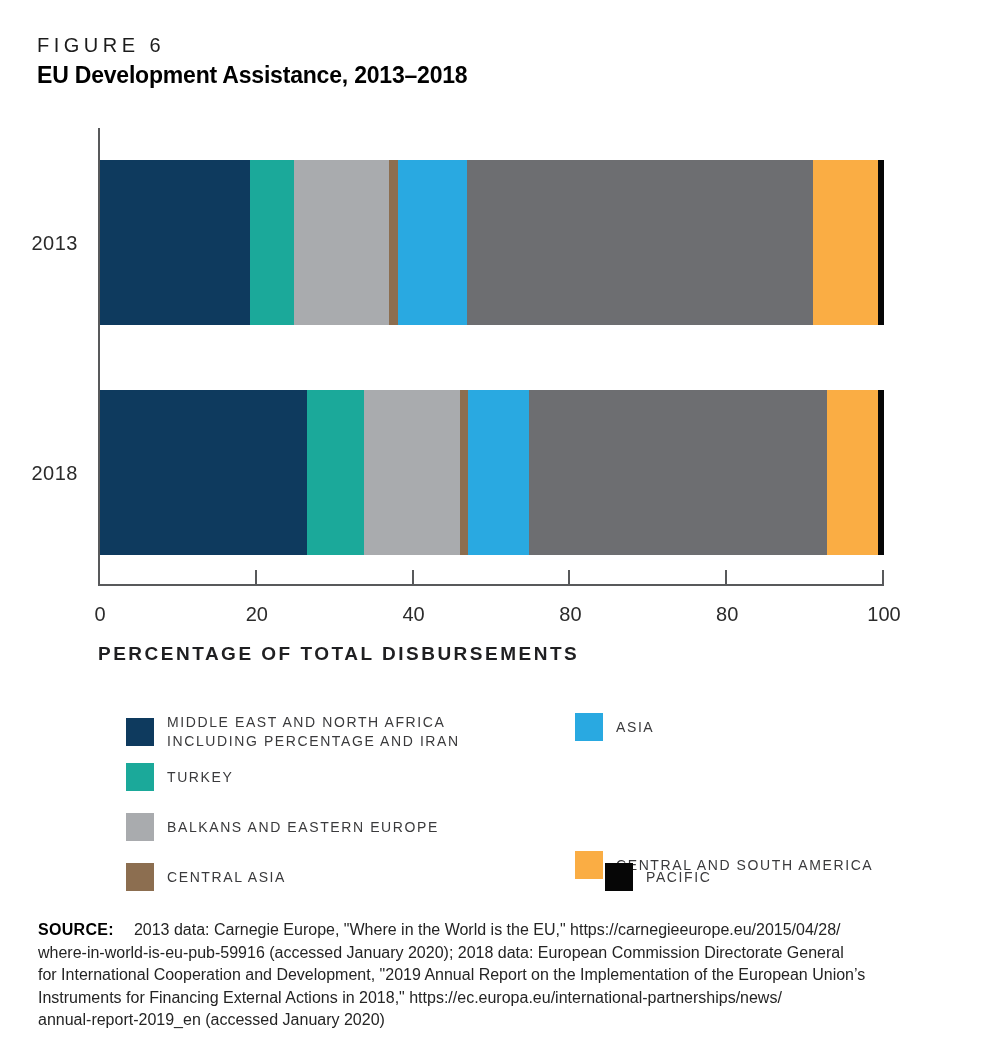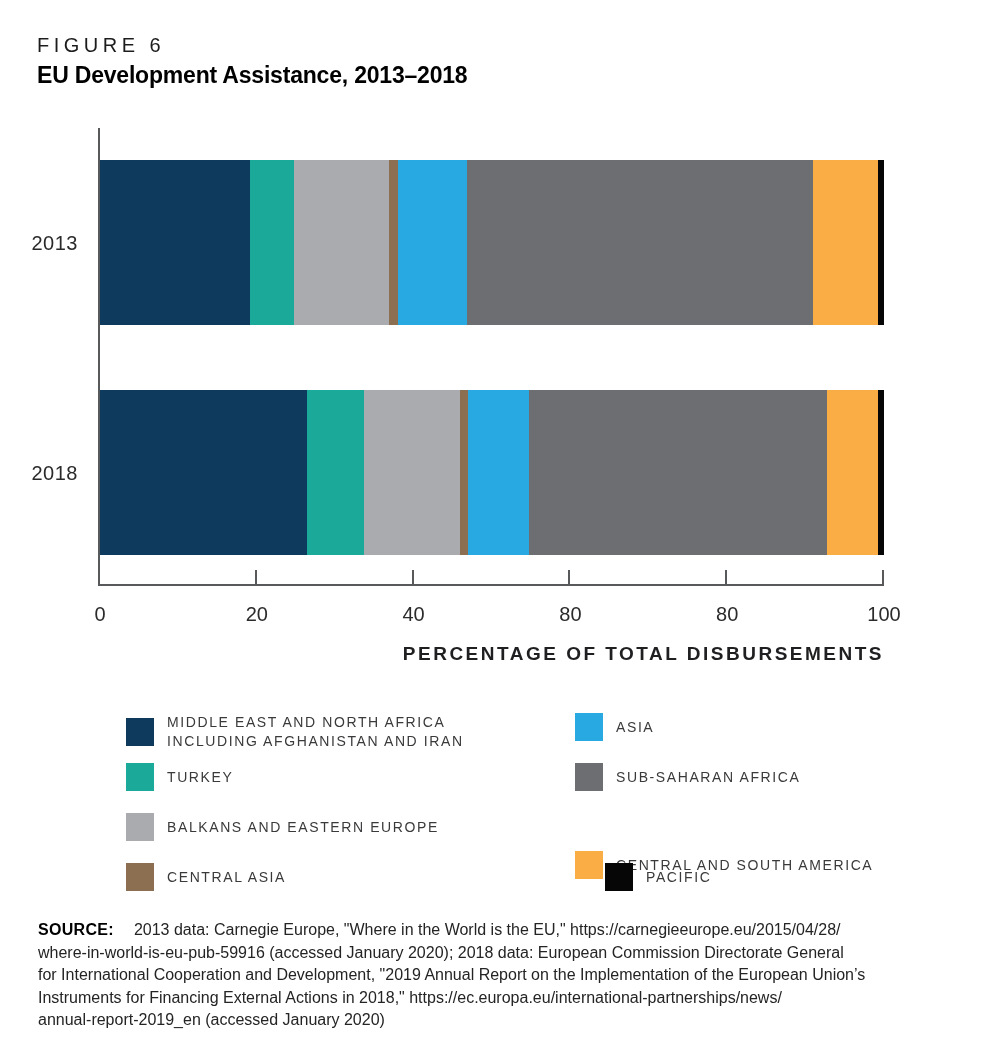--- a/index.html
+++ b/index.html
@@ -21,21 +21,21 @@
   .x-tick-mark{position:absolute;bottom:0;width:2px;height:14px;background:#58595b;}
 
   .year-label{width:58px;left:20px;text-align:right;font-size:20px;color:#2b2b2b;
               letter-spacing:0.5px;height:28px;line-height:28px;}
   .year-label-0{top:229px;}
   .year-label-1{top:459px;}
 
   .x-tick-labels{left:100px;top:603px;width:784px;height:24px;}
   .x-tick-label{position:absolute;transform:translateX(-50%);font-size:20px;color:#2b2b2b;white-space:nowrap;}
 
-  .axis-title{left:98px;top:643px;width:786px;text-align:right;font-size:19px;font-weight:700;
+  .axis-title{left:98px;top:643px;width:786px;text-align:left;font-size:19px;font-weight:700;
               letter-spacing:2.5px;color:#1f1f21;}
 
   
   .legend-col{top:713px;width:420px;height:200px;}
   .legend-col-0{left:126px;}
   .legend-col-1{left:575px;}
   .legend-row{position:absolute;left:0;display:flex;align-items:center;}
   .legend-swatch{width:28px;height:28px;flex:0 0 28px;}
   .legend-text{margin-left:13px;font-size:14px;letter-spacing:1.6px;line-height:19px;
                color:#3a3a3c;white-space:pre-line;}
@@ -90,43 +90,39 @@
     <span class="x-tick-label" style="left: 80%;">80</span>
     <span class="x-tick-label" style="left: 100%;">100</span>
   </div>
 
 <div class="abs axis-title">PERCENTAGE OF TOTAL DISBURSEMENTS</div>
 
 <div class="abs legend-col legend-col-0">
     <div class="legend-row" style="top: 0px;">
       <div class="legend-swatch" style="background: rgb(14, 58, 94);"></div>
       <div class="legend-text">MIDDLE EAST AND NORTH AFRICA
-INCLUDING AFGHANISTAN AND IRAN</div>
+INCLUDING PERCENTAGE AND IRAN</div>
     </div>
     <div class="legend-row" style="top: 50px;">
       <div class="legend-swatch" style="background: rgb(27, 169, 154);"></div>
       <div class="legend-text">TURKEY</div>
     </div>
     <div class="legend-row" style="top: 150px;">
       <div class="legend-swatch" style="background: rgb(140, 110, 80);"></div>
       <div class="legend-text">CENTRAL ASIA</div>
     </div>
     <div class="legend-row" style="top: 100px;">
       <div class="legend-swatch" style="background: rgb(169, 171, 174);"></div>
       <div class="legend-text">BALKANS AND EASTERN EUROPE</div>
     </div>
   </div>
 <div class="abs legend-col legend-col-1">
     <div class="legend-row" style="top: 0px;">
       <div class="legend-swatch" style="background: rgb(41, 169, 225);"></div>
       <div class="legend-text">ASIA</div>
-    </div>
-    <div class="legend-row" style="top: 50px;">
-      <div class="legend-swatch" style="background: rgb(109, 110, 113);"></div>
-      <div class="legend-text">SUB-SAHARAN AFRICA</div>
     </div>
     <div class="legend-row" style="top: 100px; margin-top: 38px;">
       <div class="legend-swatch" style="background: rgb(250, 173, 68);"></div>
       <div class="legend-text">CENTRAL AND SOUTH AMERICA</div>
     </div>
     <div class="legend-row" style="top: 150px; margin-left: 30px;">
       <div class="legend-swatch" style="background: rgb(6, 6, 6);"></div>
       <div class="legend-text">PACIFIC</div>
     </div>
   </div>

